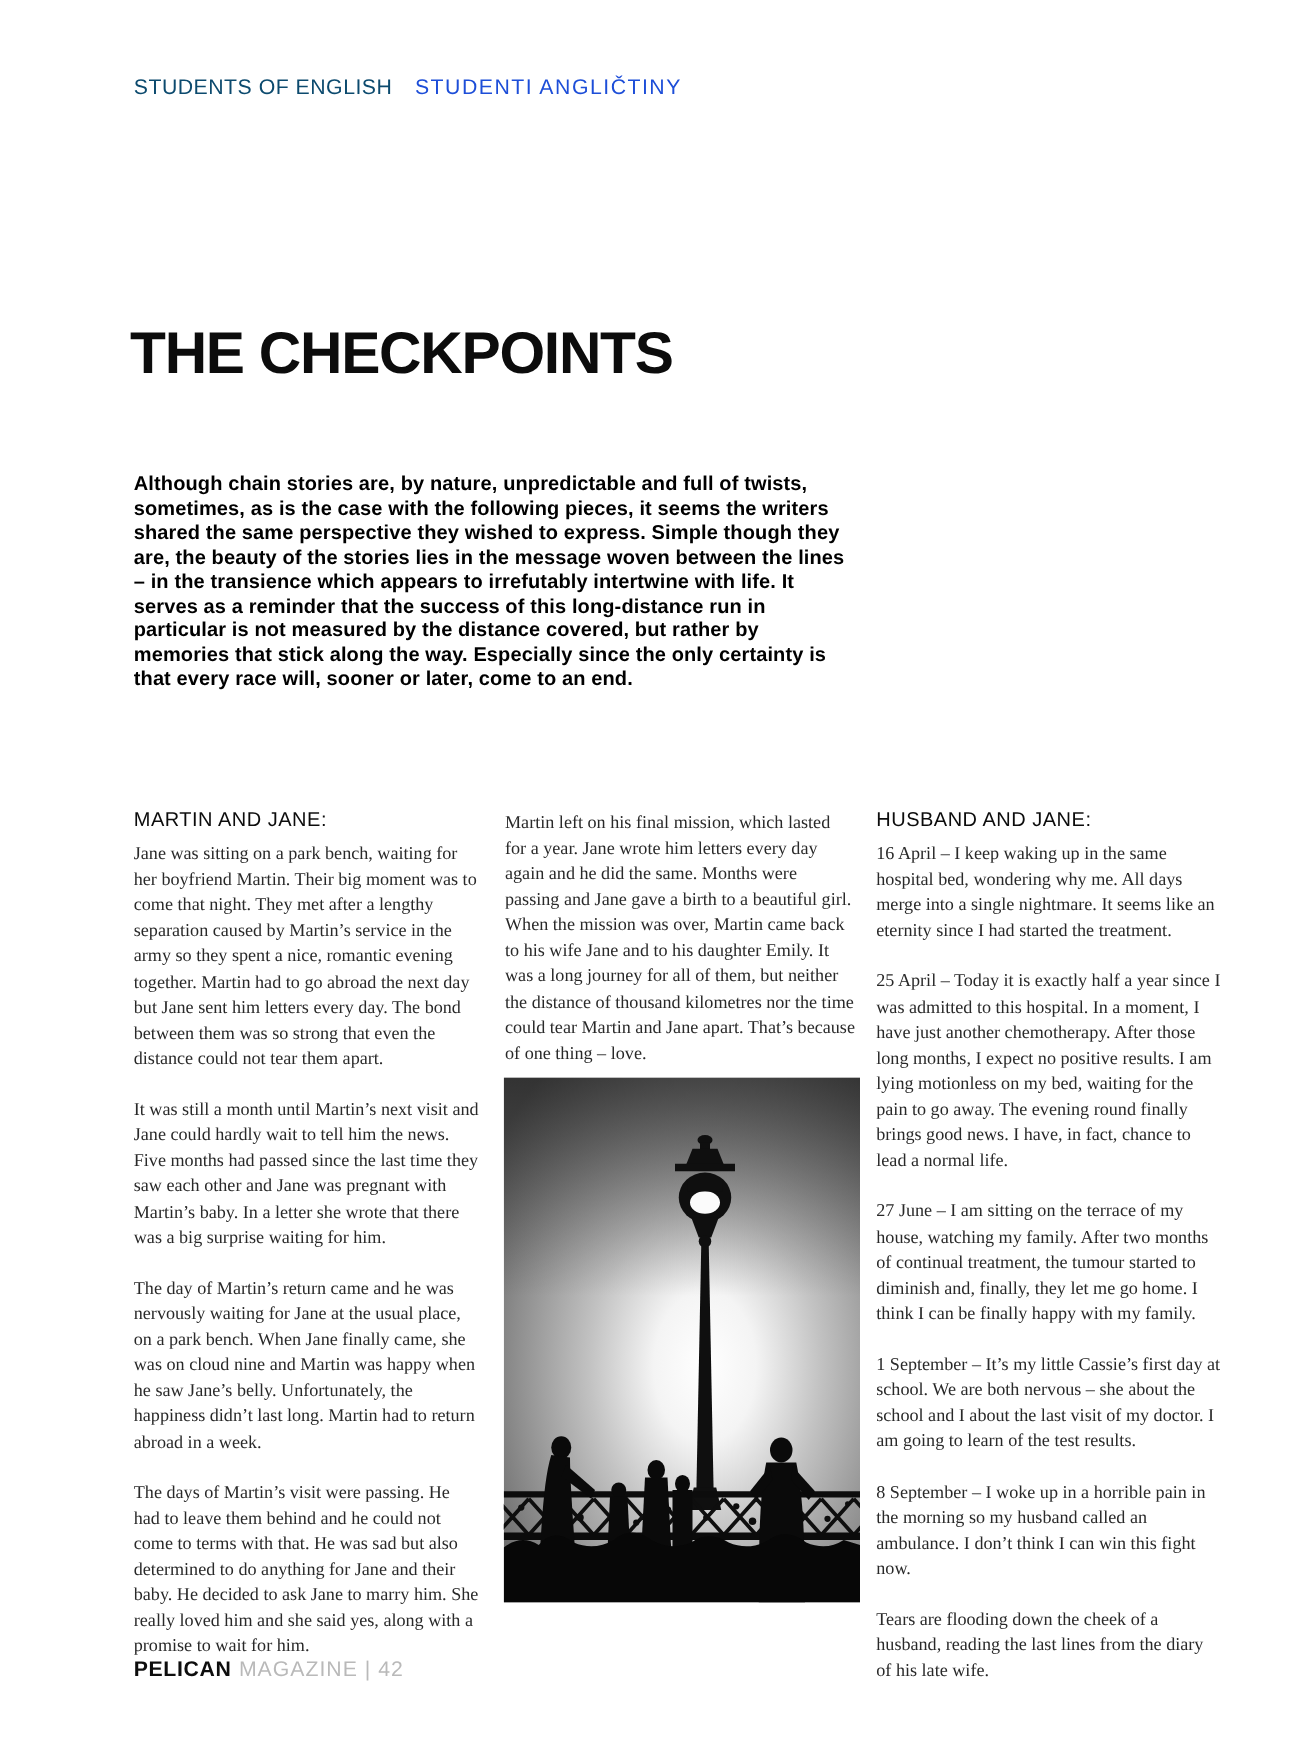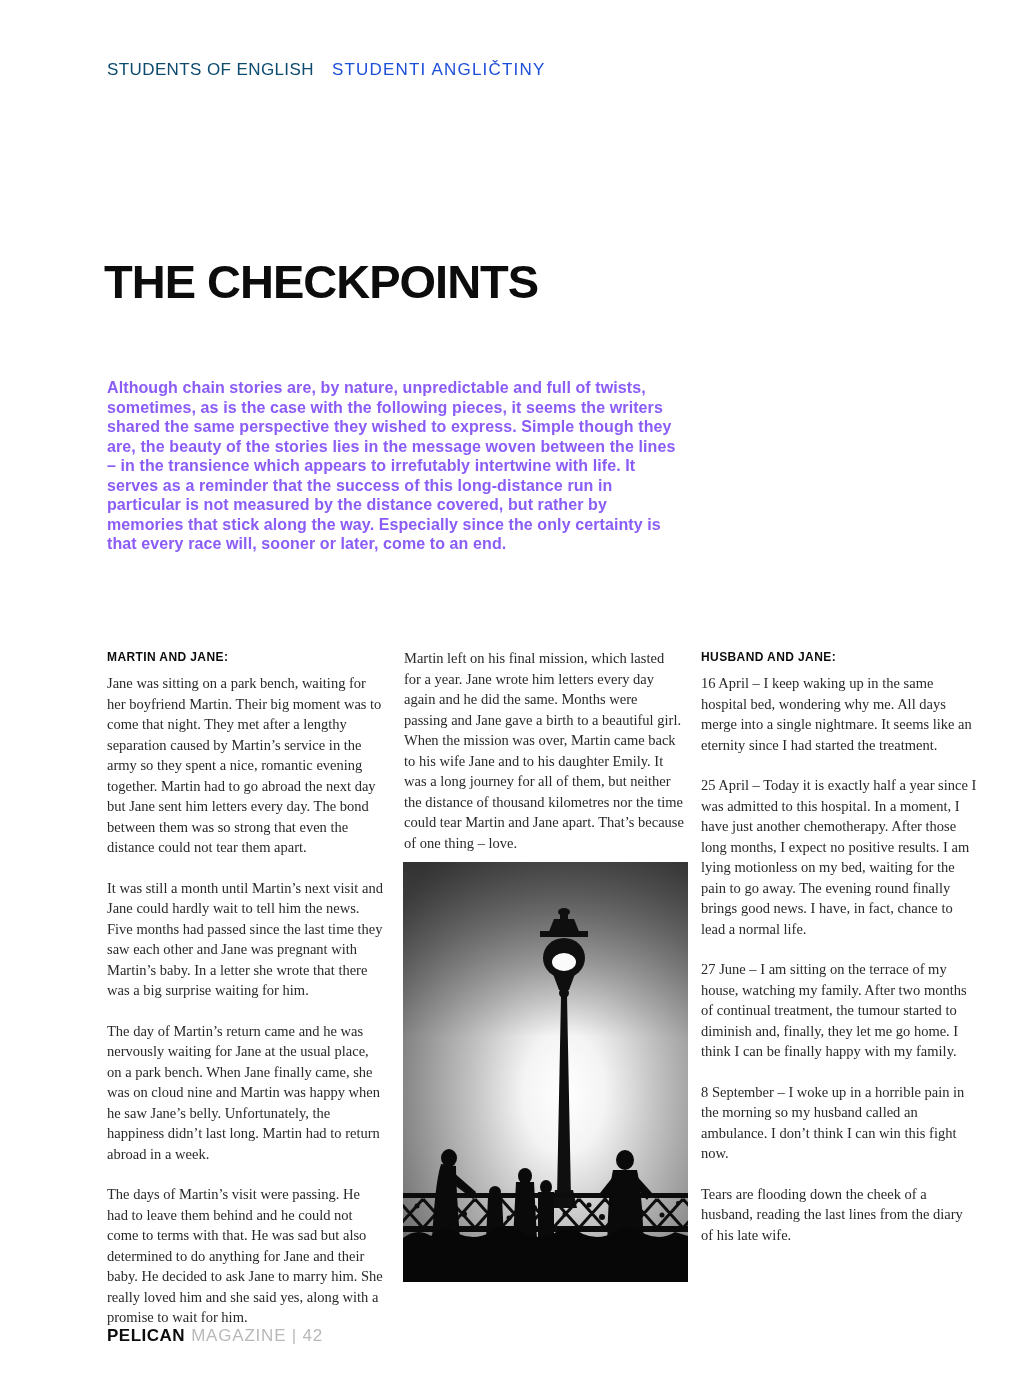--- a/index.html
+++ b/index.html
@@ -19,32 +19,32 @@
 
   #page-title{
     position:absolute;left:104px;top:258px;
     font-family:"Liberation Sans",sans-serif;font-weight:800;
     font-size:47px;line-height:48px;letter-spacing:-1px;color:#0c0c0c;
   }
 
   #intro{
     position:absolute;left:107px;top:378px;width:580px;
     font-family:"Liberation Sans",sans-serif;font-weight:700;
-    font-size:16px;line-height:19.5px;letter-spacing:.1px;color:#8b5cf6;
+    font-size:16px;line-height:19.5px;letter-spacing:.1px;color:#000000;
     margin:0;
   }
 
   .col{position:absolute;top:648px;width:276px;font-size:14.5px;line-height:20.5px;color:#292929;}
   #col-1{left:107px;}
   #col-2{left:404px;width:280px;}
   #col-3{left:701px;}
   .col p{margin:0 0 20px 0;}
   .colhead{
-    font-family:"Liberation Sans",sans-serif;font-weight:700;
-    font-size:12px;line-height:18px;letter-spacing:.4px;color:#0c0c0c;
+    font-family:"Liberation Sans",sans-serif;font-weight:400;
+    font-size:16px;line-height:18px;letter-spacing:.4px;color:#0c0c0c;
     margin:0 0 7px 0;
   }
 
   #photo{position:absolute;left:403px;top:862px;width:285px;height:420px;}
   #photo svg{display:block;}
 
   #footer{
     position:absolute;left:107px;top:1327px;white-space:nowrap;
     font-family:"Liberation Sans",sans-serif;font-size:17px;line-height:18px;
   }
@@ -74,20 +74,21 @@
 
 <div id="col-2" class="col">
   <p>Martin left on his final mission, which lasted for a year. Jane wrote him letters every day again and he did the same. Months were passing and Jane gave a birth to a beautiful girl. When the mission was over, Martin came back to his wife Jane and to his daughter Emily. It was a long journey for all of them, but neither the distance of thousand kilometres nor the time could tear Martin and Jane apart. That’s because of one thing – love.</p>
 </div>
 
 <div id="col-3" class="col">
   <h3 class="colhead">HUSBAND AND JANE:</h3>
   <p>16 April – I keep waking up in the same hospital bed, wondering why me. All days merge into a single nightmare. It seems like an eternity since I had started the treatment.</p>
   <p>25 April – Today it is exactly half a year since I was admitted to this hospital. In a moment, I have just another chemotherapy. After those long months, I expect no positive results. I am lying motionless on my bed, waiting for the pain to go away. The evening round finally brings good news. I have, in fact, chance to lead a normal life.</p>
   <p>27 June – I am sitting on the terrace of my house, watching my family. After two months of continual treatment, the tumour started to diminish and, finally, they let me go home. I think I can be finally happy with my family.</p>
+  <p>1 September – It’s my little Cassie’s first day at school. We are both nervous – she about the school and I about the last visit of my doctor. I am going to learn of the test results.</p>
   <p>8 September – I woke up in a horrible pain in the morning so my husband called an ambulance. I don’t think I can win this fight now.</p>
   <p>Tears are flooding down the cheek of a husband, reading the last lines from the diary of his late wife.</p>
 </div>
 
 <div id="photo">
   <svg width="285" height="420" viewBox="0 0 285 420" xmlns="http://www.w3.org/2000/svg">
     <defs>
       <radialGradient id="sun" cx="56.5%" cy="55%" r="72%">
         <stop offset="0%" stop-color="#ffffff"></stop>
         <stop offset="20%" stop-color="#f4f4f4"></stop>

